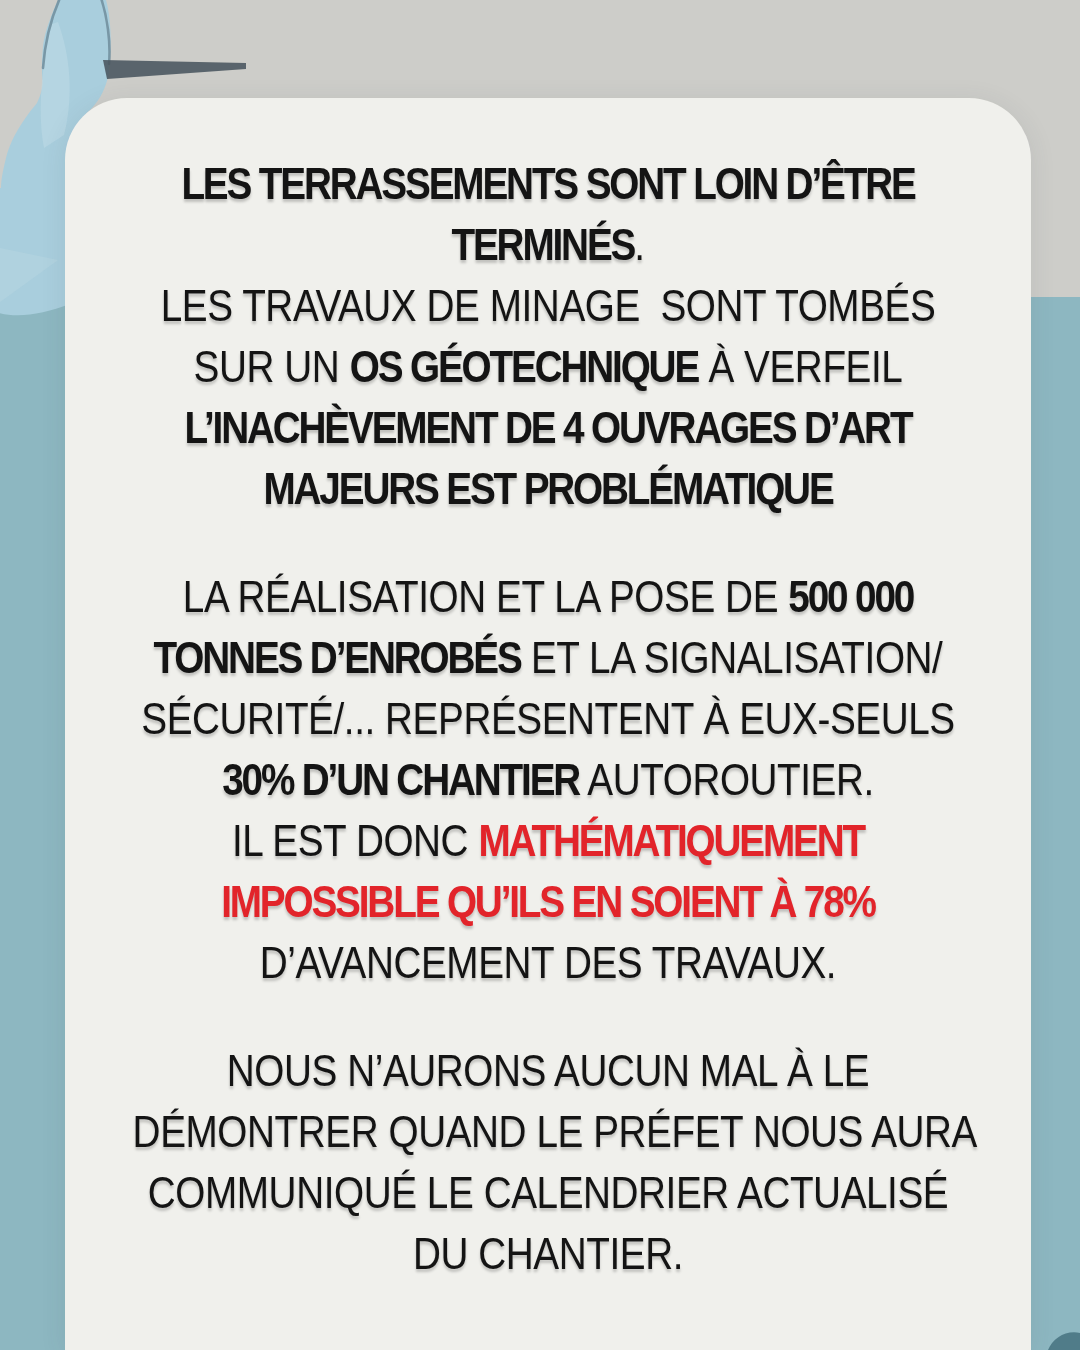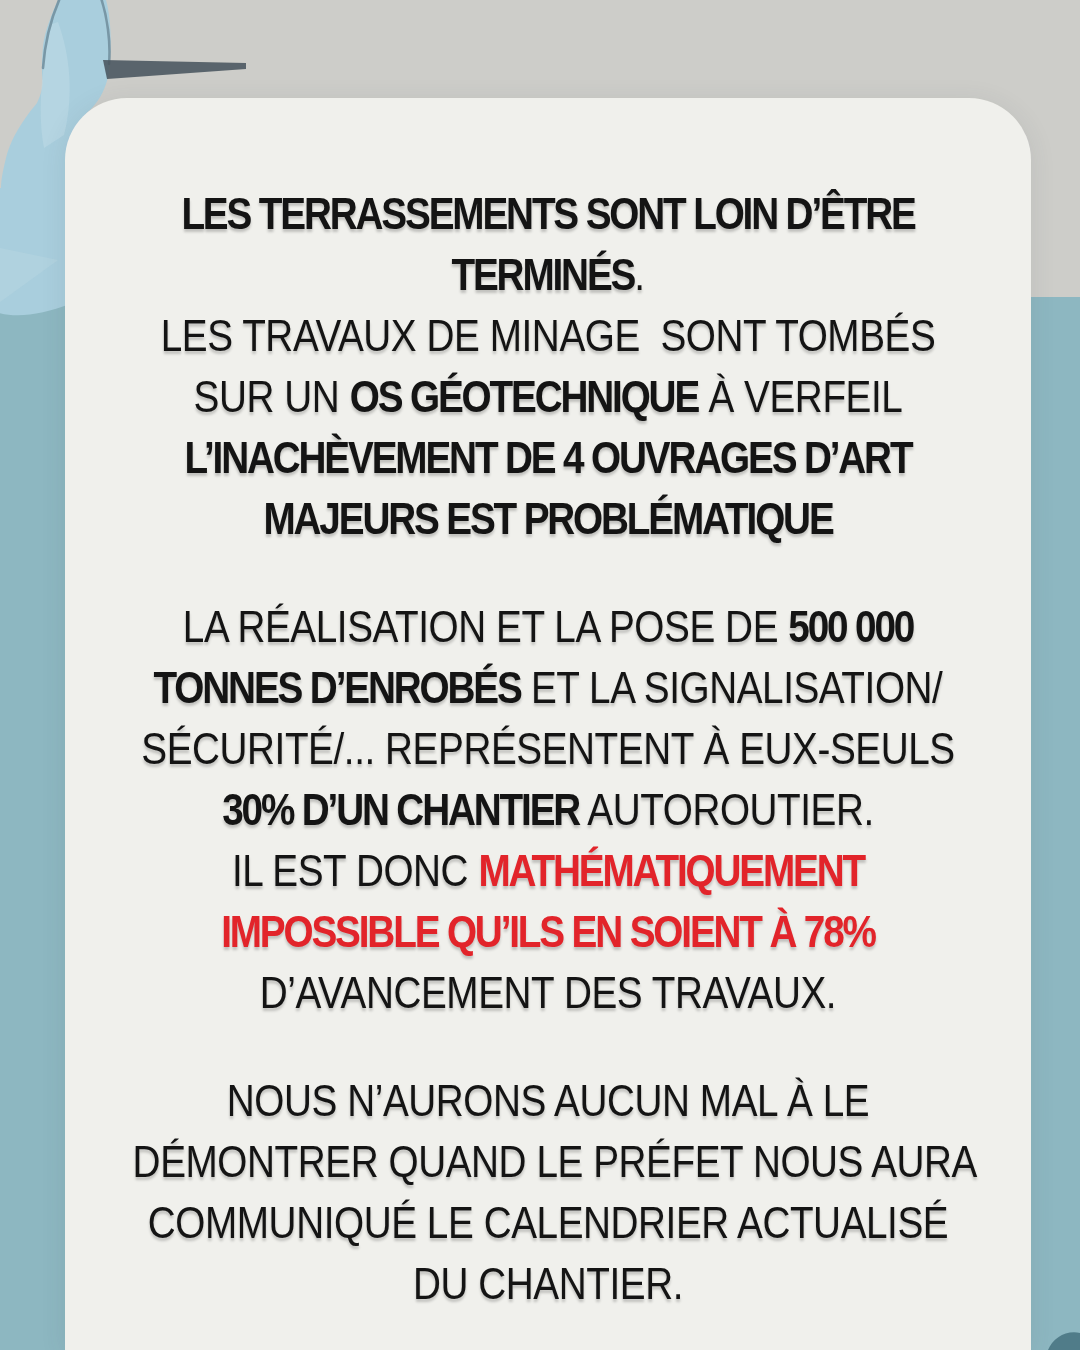--- a/index.html
+++ b/index.html
@@ -17,21 +17,21 @@
   .barrel{fill:var(--barrel,#49555e);opacity:.88;}
   .fold{fill:#b7d6e0;opacity:.55;}
   .corner-blob{fill:#507c89;}
   .pen-mark{fill:#3d464b;opacity:.6;}
   .card{
     position:absolute;left:65px;top:98px;width:966px;height:1252px;
     background:var(--card,#f0f0ec);
     border-radius:62px 62px 0 0;
     box-shadow:0 4px 26px rgba(60,70,75,.10);
   }
-  .text-wrap{padding-top:85px;}
+  .text-wrap{padding-top:55px;}
   .line{
     height:61px;line-height:61px;text-align:center;white-space:pre;
     transform:scaleX(0.86);transform-origin:50% 50%;
     color:var(--ink,#141414);
     text-shadow:0 3px 3px rgba(0,0,0,.20);
   }
   .gap{margin-top:47px;}
   .regular{font-size:45px;font-weight:400;letter-spacing:-0.5px;}
   .bold{font-size:45px;font-weight:700;letter-spacing:-2.5px;}
   .red-bold{font-size:45px;font-weight:700;letter-spacing:-2.5px;color:var(--red,#e2242a);}

